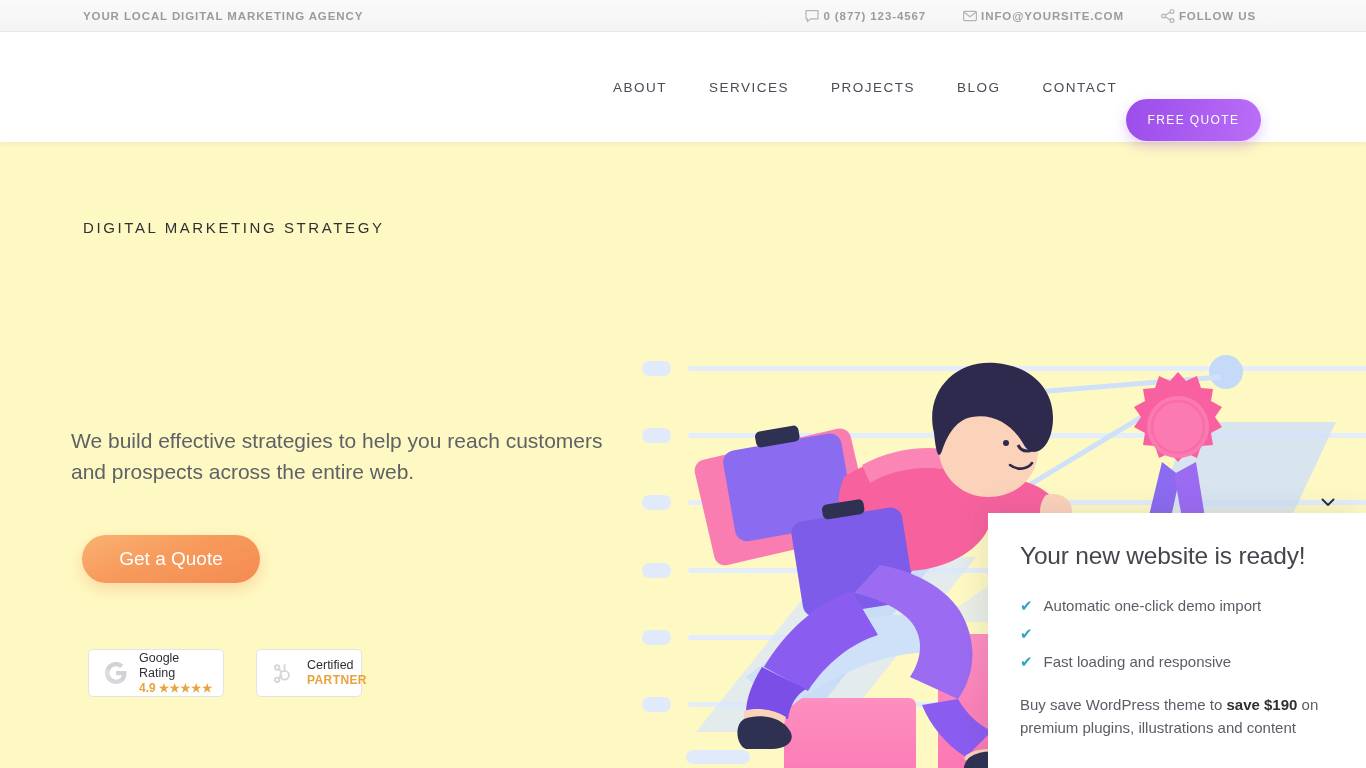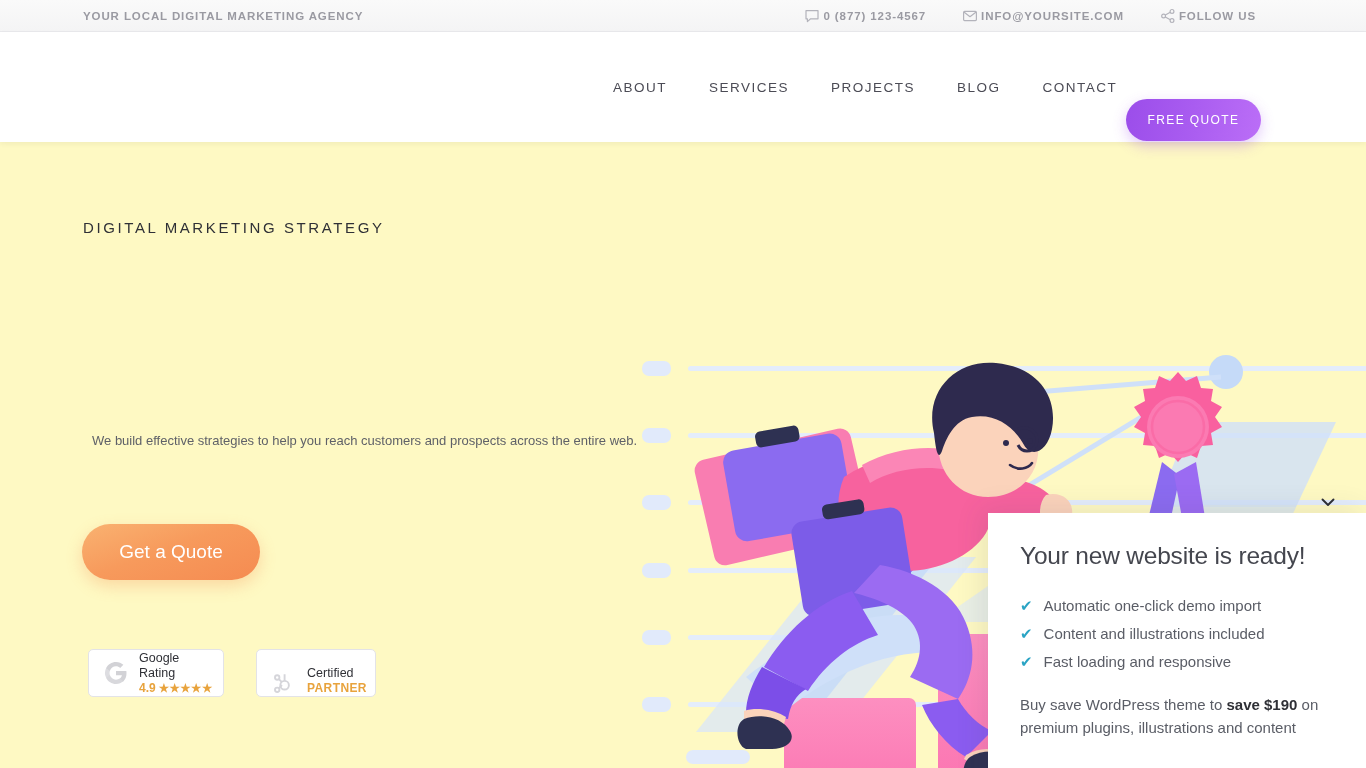--- a/index.html
+++ b/index.html
@@ -84,47 +84,47 @@
     text-transform: uppercase;
   }
   .hero-title {
     position: absolute; left: 82px; top: 112px;
     width: 560px;
     font-size: 62px; line-height: 66px;
     font-weight: 700; color: #3c3e46;
     letter-spacing: -0.6px;
   }
   .hero-sub {
-    position: absolute; left: 92px; top: 283px;
+    position: absolute; left: 71px; top: 283px;
     width: 552px;
-    font-size: 13px; line-height: 31px;
+    font-size: 21px; line-height: 31px;
     color: #5f6168; font-weight: 400;
   }
   .btn-cta {
-    position: absolute; left: 82px; top: 382px;
-    width: 178px; height: 56px;
+    position: absolute; left: 82px; top: 393px;
+    width: 178px; height: 48px;
     border: none; border-radius: 28px;
     background: linear-gradient(160deg, #f9b271 0%, #f79a5c 46%, #f58b51 100%);
     color: #fff; font-size: 19px; cursor: pointer;
     font-family: "Liberation Sans", sans-serif;
     box-shadow: 0 6px 16px rgba(246,150,90,.33);
   }
 
   
   .badges {
     position: absolute; left: 76px; top: 507px;
     display: flex; gap: 32px; margin-left: 12px;
   }
   .badge {
     height: 48px; border: 1px solid #e3e3e7; border-radius: 5px;
     background: #fff; display: flex; align-items: center;
     padding: 0 14px; gap: 10px;
   }
   .badge-g { width: 136px; }
-  .badge-p { width: 120px; align-items: flex-end; }
+  .badge-p { width: 106px; }
   .badge-text { display: flex; flex-direction: column; justify-content: center; }
   .badge-l1 { font-size: 12.5px; color: #2f3036; line-height: 15px; }
   .badge-l2 {
     font-size: 12px; color: #e8a33d; line-height: 15px;
     display: flex; align-items: center; gap: 3px; font-weight: 600;
   }
   .badge-l2 .stars { letter-spacing: 0.5px; font-size: 11.5px; }
   .badge-p .badge-l2 { letter-spacing: 0.4px; }
   .icon-g, .icon-hub { width: 26px; height: 26px; flex: 0 0 26px; }
 
@@ -411,21 +411,20 @@
     <div class="promo-title">Your new website is ready!</div>
 
 
     <ul class="promo-list">
       <li>
         <span class="chk">✔</span>
         <span>Automatic one-click demo import</span>
       </li>
       <li>
         <span class="chk">✔</span>
-        <span>Content and illustrations included</span>
       </li>
       <li>
         <span class="chk">✔</span>
         <span>Fast loading and responsive</span>
       </li>
     </ul>
 
     <div class="promo-body">
       <span>Buy save WordPress theme to </span><b>save $190</b><span> on premium plugins, illustrations and content </span>
     </div>

